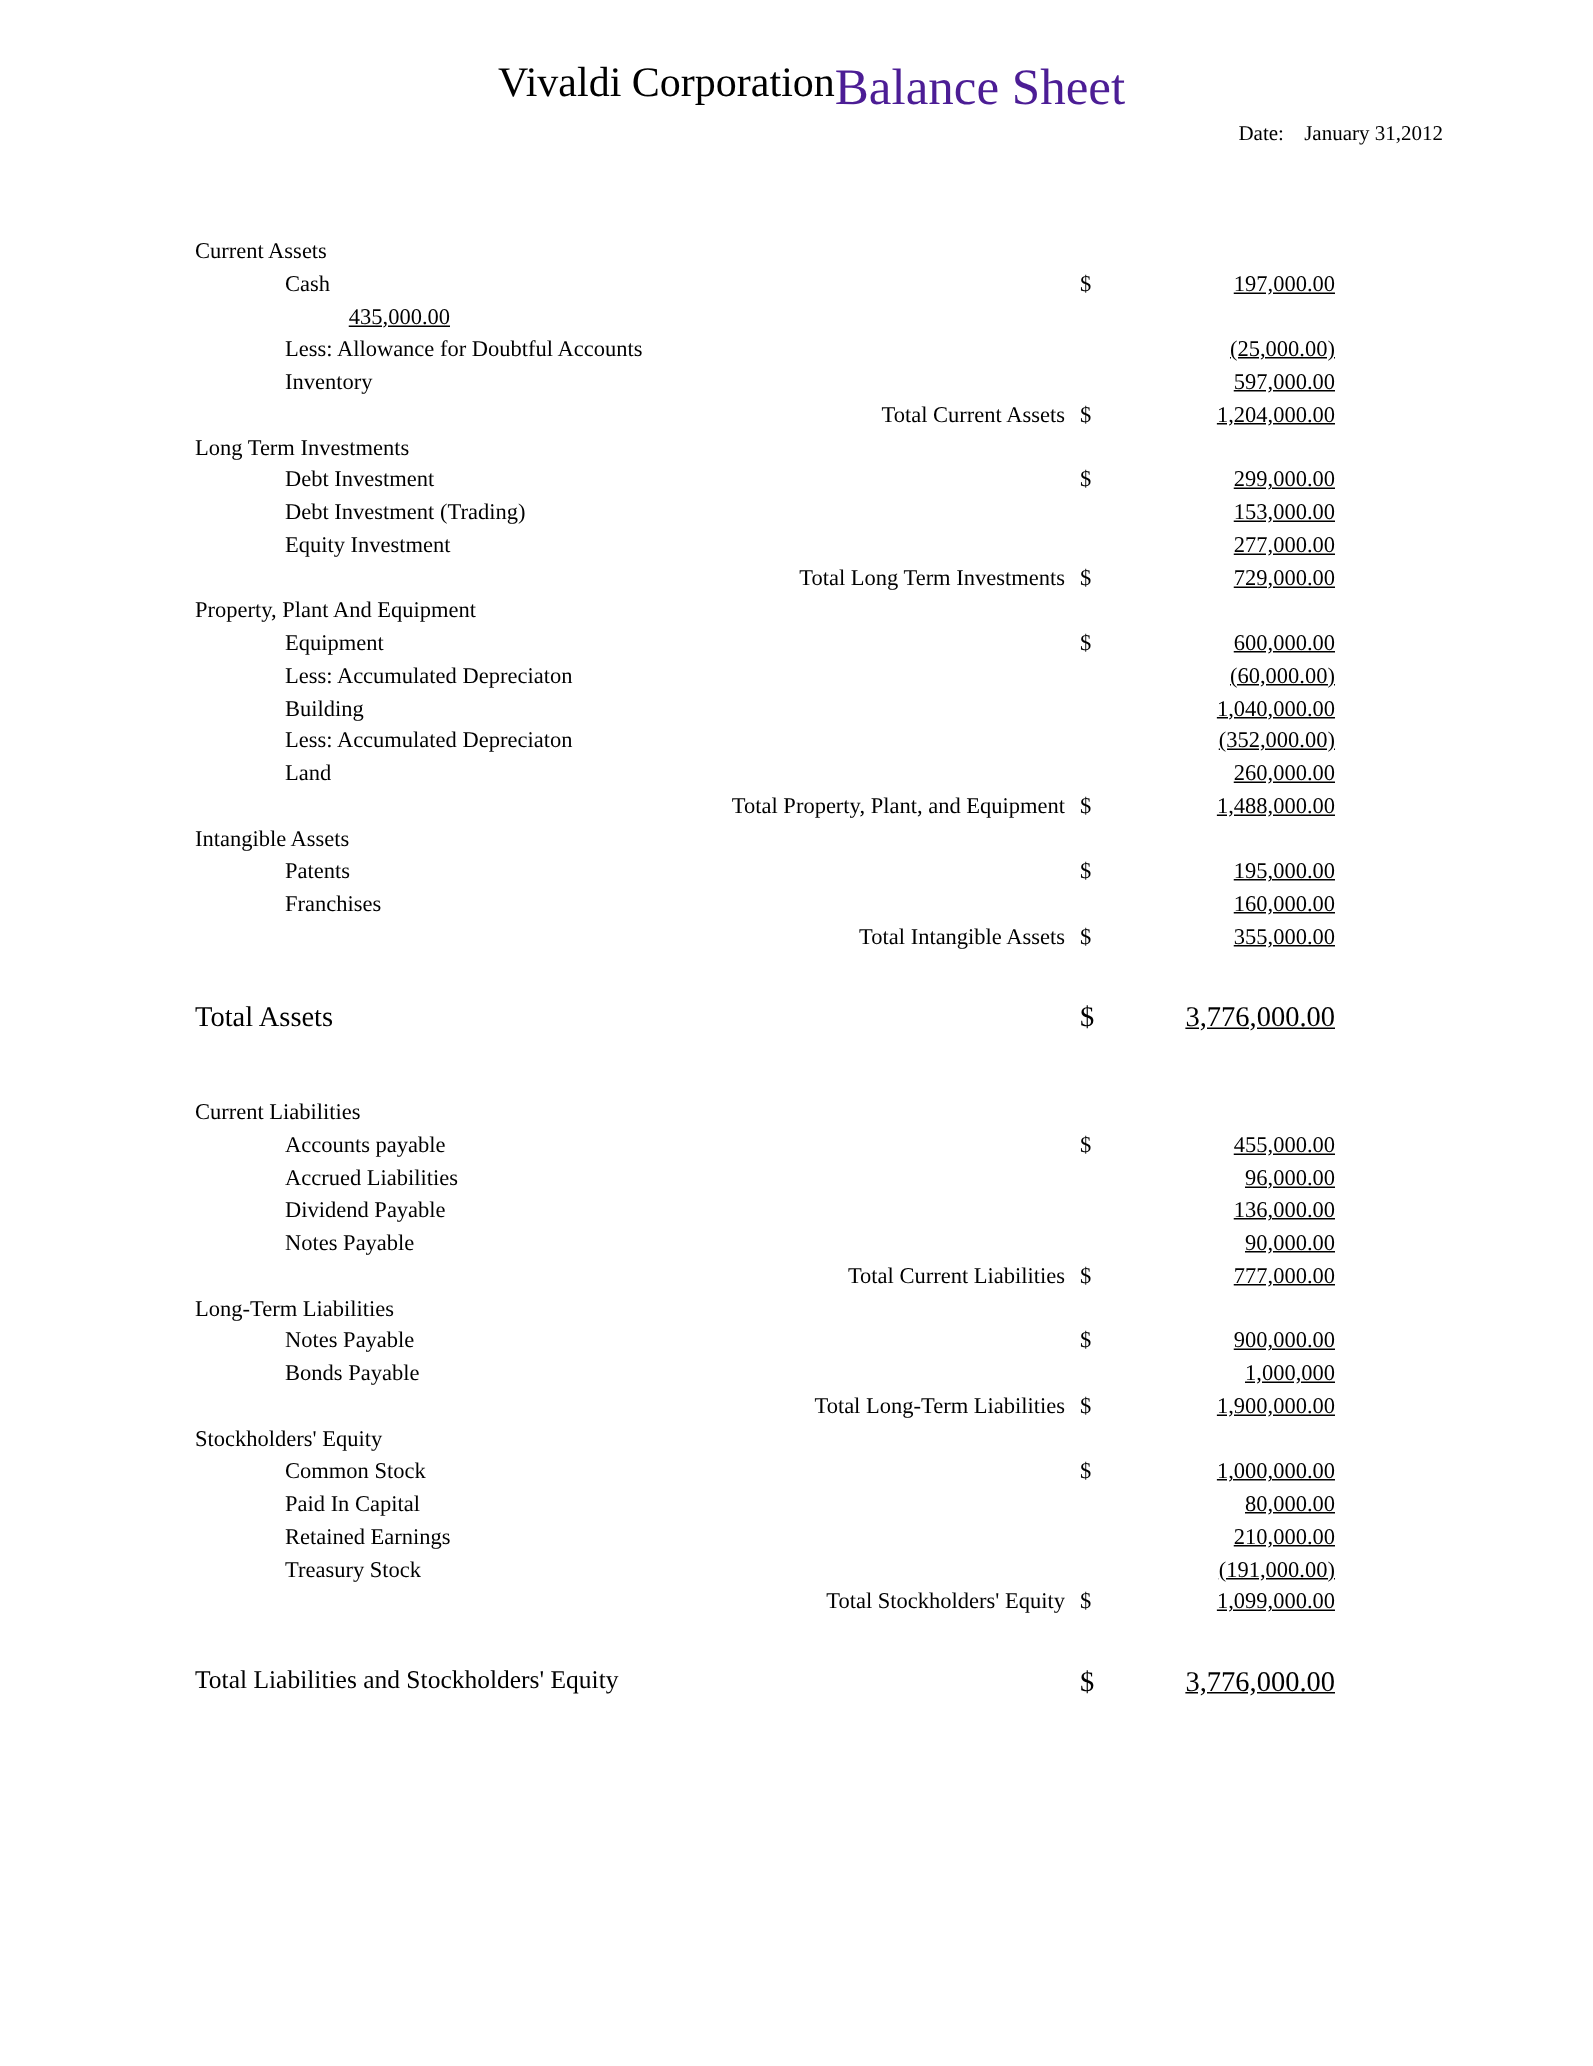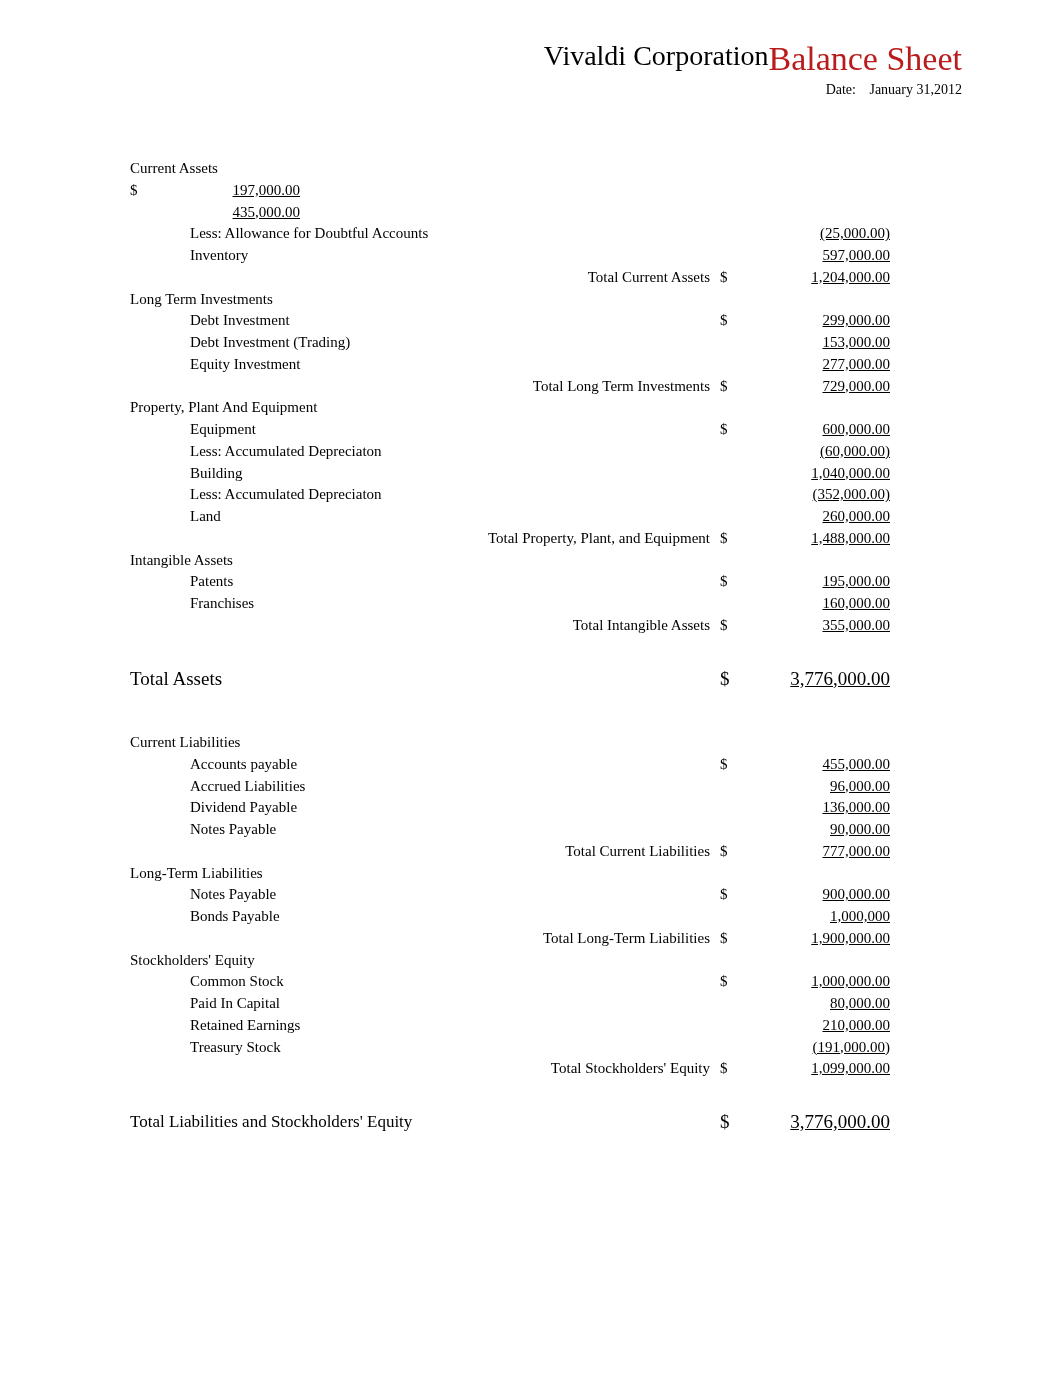--- a/index.html
+++ b/index.html
@@ -10,48 +10,48 @@
     body {
       font-family: "Times New Roman", Times, serif;
       background: #fff;
       color: #000;
       width: 1062px;
       height: 1377px;
       padding: 40px 100px 40px 120px;
     }
     .header-row {
       display: flex;
-      justify-content: flex-end;
+      justify-content: center;
       align-items: flex-start;
       margin-bottom: 4px;
     }
     .company-name {
       font-size: 28px;
       font-weight: normal;
     }
     .doc-title {
       font-size: 34px;
-      color: #b91c1c;
+      color: #4c1d95;
       font-weight: normal;
     }
     .date-row {
       text-align: right;
       font-size: 14px;
       margin-bottom: 60px;
     }
     .date-label {
       margin-right: 10px;
     }
     .sheet {
       width: 760px;
       margin-left: 10px;
     }
     .row {
       display: flex;
-      align-items: center;
+      align-items: flex-start;
       line-height: 1.45;
       font-size: 15px;
     }
     .label-col {
       flex: 1;
       display: flex;
     }
     .dollar-col {
       width: 30px;
       text-align: left;
@@ -95,20 +95,21 @@
 </div>
 
 <div class="sheet">
 
   <div class="row">
       <div class="label-col indent-0">Current Assets</div>
       <div class="dollar-col"></div>
       <div class="value-col"></div>
     </div>
   <div class="row">
+      <div class="label-col indent-1">Cash</div>
       <div class="dollar-col">$</div>
       <div class="value-col">197,000.00</div>
     </div>
   <div class="row">
       <div class="dollar-col"></div>
       <div class="value-col">435,000.00</div>
     </div>
   <div class="row">
       <div class="label-col indent-1">Less: Allowance for Doubtful Accounts</div>
       <div class="dollar-col"></div>

